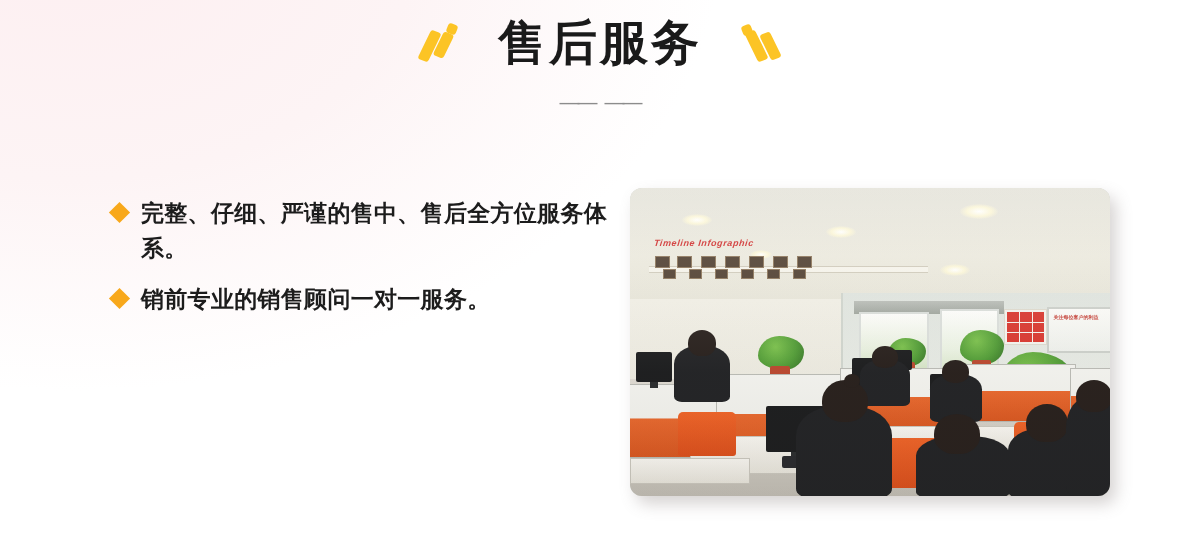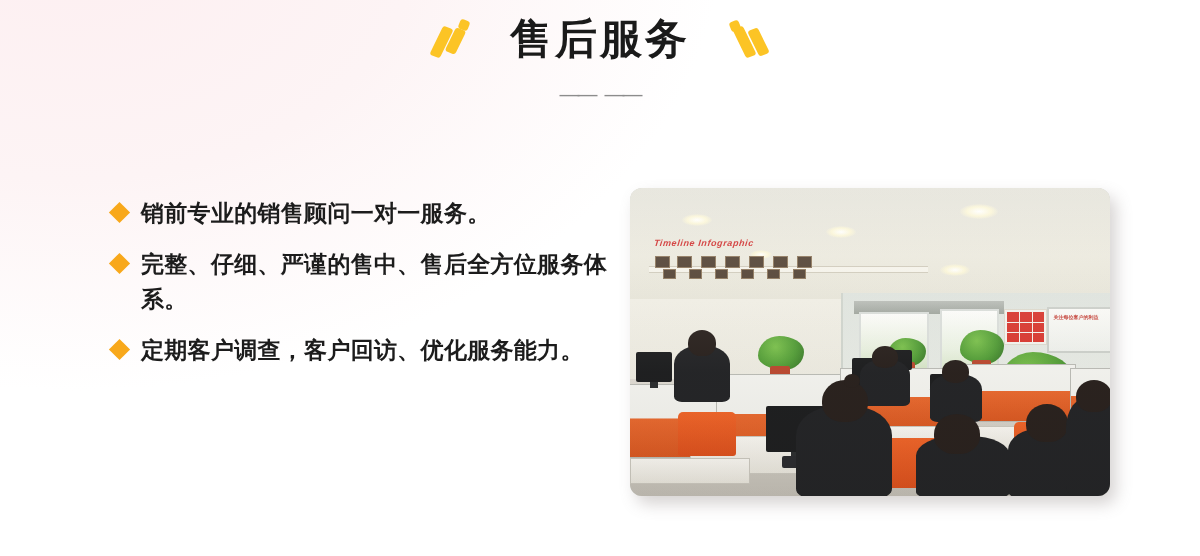--- a/index.html
+++ b/index.html
@@ -33,21 +33,21 @@
     text-align: center;
   }
   .title-row {
     display: flex;
     align-items: center;
     justify-content: center;
     gap: 34px;
     padding-top: 14px;
   }
   .title-text {
-    font-size: 42px;
+    font-size: 48px;
     font-weight: bold;
     color: #1a1a1a;
     letter-spacing: 3px;
     line-height: 1.2;
     white-space: nowrap;
   }
 
   
   .deco {
     position: relative;
@@ -375,33 +375,29 @@
     <div class="subtitle-row">
       <span class="sub-dash">——</span>
       <span class="sub-dash">——</span>
     </div>
   </div>
 
   <div class="bullets">
 
     <div class="bullet-item">
       <span class="diamond"></span>
+      <span class="bullet-text">完整、仔细、严谨的售中、售后全方位服务体系。</span>
+    </div>
+
+    <div class="bullet-item">
+      <span class="diamond"></span>
       <span class="bullet-text">销前专业的销售顾问一对一服务。</span>
     </div>
 
-    <div class="bullet-item">
-      <span class="diamond"></span>
-      <span class="bullet-text">完整、仔细、严谨的售中、售后全方位服务体系。</span>
-    </div>
-
-
-    <div class="bullet-item">
-      <span class="diamond"></span>
-      <span class="bullet-text">定期客户调查，客户回访、优化服务能力。</span>
-    </div>
+
 
   </div>
 
   <div class="photo-frame">
     <div class="photo">
 
       <div class="ceiling"></div>
       <div class="downlight" style="left:52px; top:26px;"></div>
       <div class="downlight" style="left:196px; top:38px;"></div>
       <div class="downlight" style="left:330px; top:16px; width:38px; height:15px;"></div>

